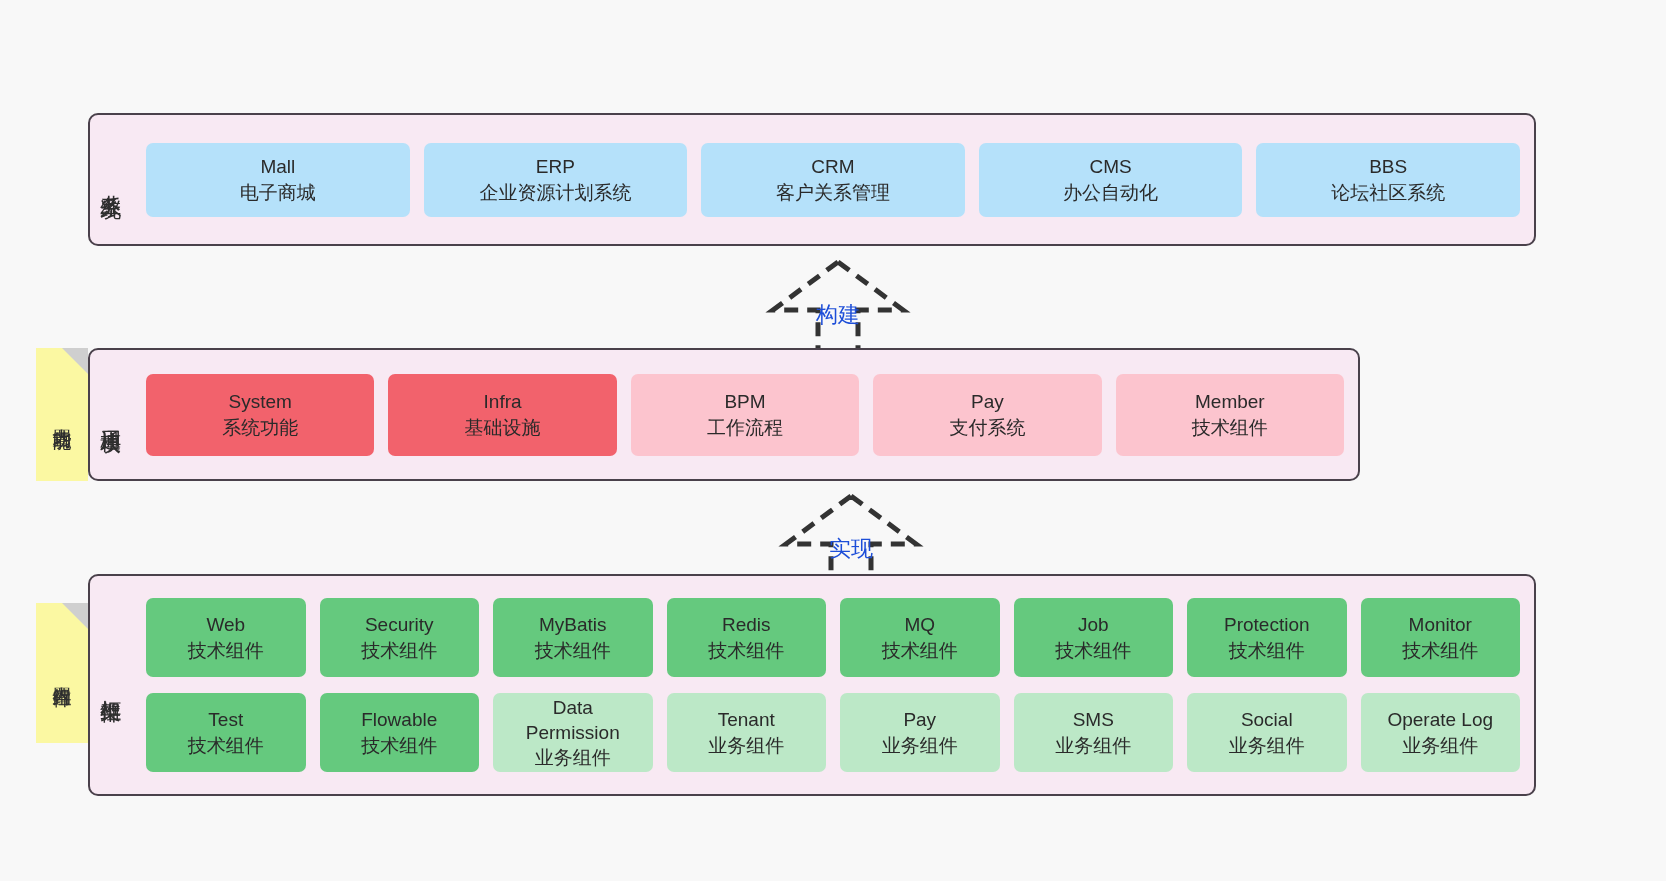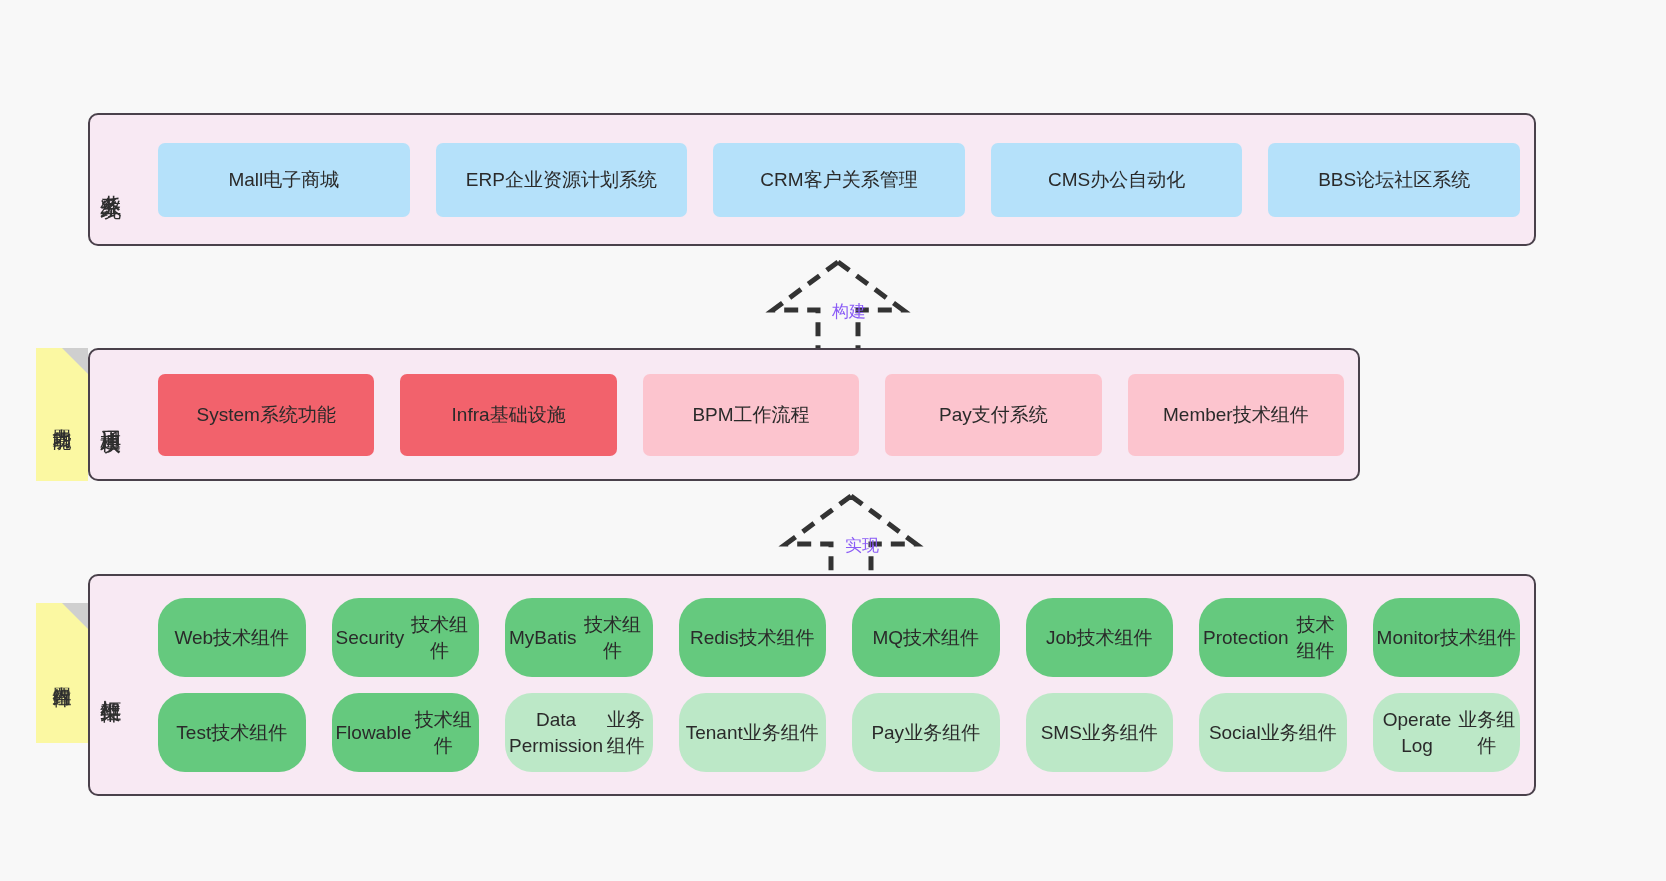--- a/index.html
+++ b/index.html
@@ -66,51 +66,50 @@
     gap: 14px;
     width: 100%;
   }
 
   
   .card {
     box-sizing: border-box;
     flex: 1 1 0;
     border-radius: 7px;
     display: flex;
-    flex-direction: row;
+    flex-direction: column;
     align-items: center;
     justify-content: center;
     text-align: center;
     font-size: 19px;
     line-height: 1.32;
     color: #2a2a2a;
     padding: 6px 4px;
     white-space: pre-line;
-    margin-left: 12px;
   }
   .card .cap { display: block; }
   .card .sub { display: block; }
 
   .card.blue        { background: #b5e1fa; }
   .card.red         { background: #f2626c; }
   .card.pink        { background: #fcc4ce; }
   .card.green       { background: #65c97e; }
   .card.green-light { background: #bce8c7; }
 
   
   #layer-business { left: 88px;  top: 113px; width: 1448px; height: 133px; }
   #layer-business .card { height: 74px; }
 
   
   #layer-common   { left: 88px;  top: 348px; width: 1272px; height: 133px; }
   #layer-common .card { height: 82px; }
 
   
   #layer-framework{ left: 88px;  top: 574px; width: 1448px; height: 222px; }
-  #layer-framework .card { height: 79px; border-radius: 27px; }
+  #layer-framework .card { height: 79px; }
   #layer-framework .layer-body { padding: 13px 14px; }
 
   
   .note {
     position: absolute;
     box-sizing: border-box;
     background: #fbf8a2;
     display: flex;
     align-items: center;
     justify-content: center;
@@ -141,26 +140,25 @@
     position: absolute;
     width: 150px;
     height: 92px;
   }
   .uml-arrow svg { display: block; }
   .uml-arrow .arrow-label {
     position: absolute;
     left: 50%;
     top: 42px;
     transform: translateX(-50%);
-    font-size: 17px;
-    color: #8b5cf6;
+    font-size: 22px;
+    color: #1d4ed8;
     background: transparent;
     white-space: nowrap;
     padding: 0 2px;
-    margin-left: 11px;
   }
   #arrow-build  { left: 763px; top: 258px; }
   #arrow-impl   { left: 776px; top: 492px; }
 </style>
 </head>
 <body>
 
 <div class="canvas">
 
   <div class="layer" id="layer-business">

